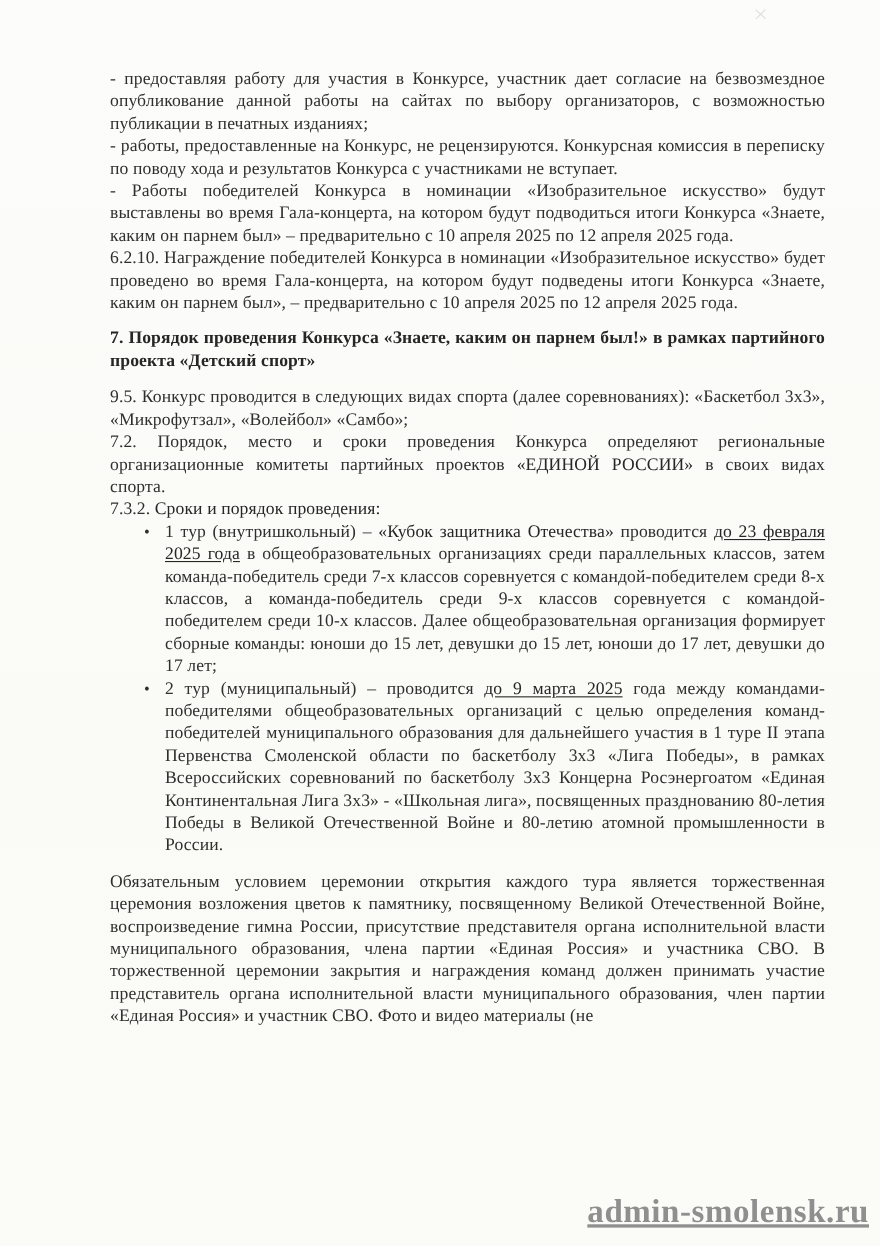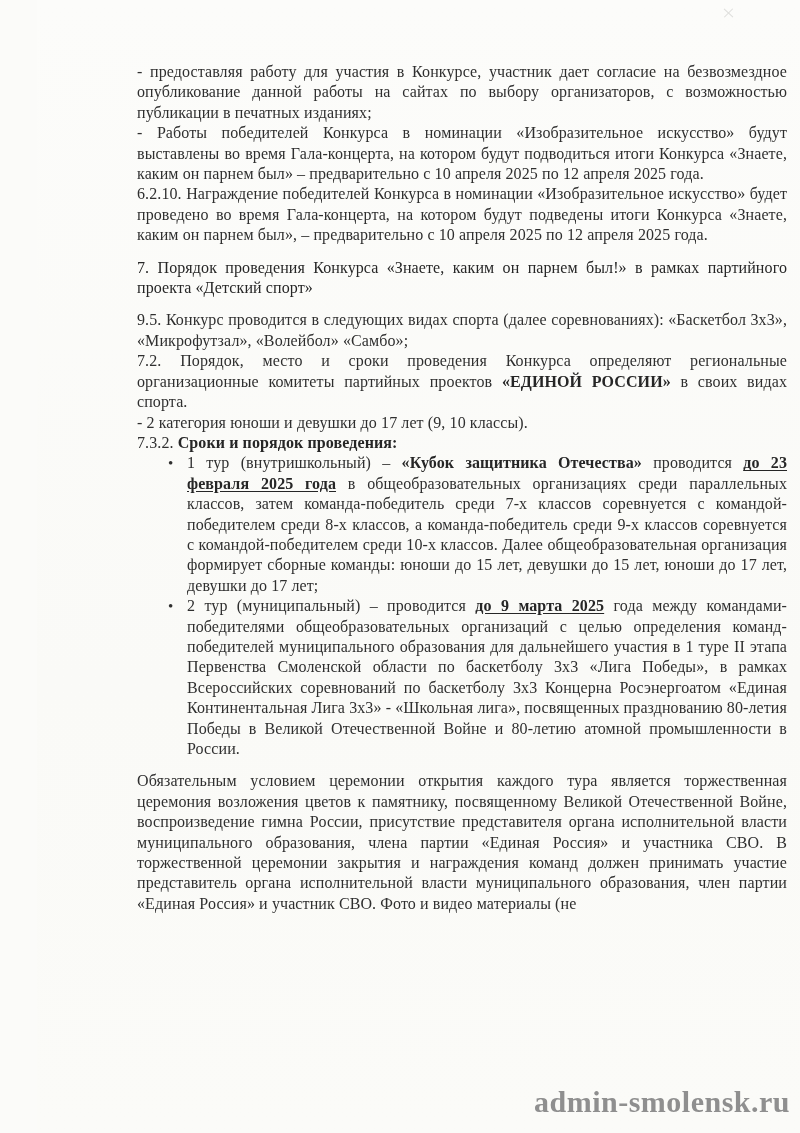--- a/index.html
+++ b/index.html
@@ -11,54 +11,54 @@
   html,body{width:800px;height:1133px;overflow:hidden;}
   body{
     background:var(--page-bg);
     font-family:"Liberation Serif","DejaVu Serif",serif;
     color:var(--text);
     position:relative;
   }
   .page{
     position:absolute;inset:0;
     background:linear-gradient(180deg,#fcfcfa 0%,#fafaf7 60%,#fbfbf8 100%);
-    margin-left:37px;
   }
   .doc{
     position:absolute;
     left:100px;top:62px;width:650px;
     font-size:16px;
     line-height:20.4px;
     text-align:justify;
     -moz-text-align-last:left;
     text-align-last:left;
     letter-spacing:0.1px;
   }
   .blk{margin:0;}
   .blk.gap{margin-top:12px;}
-  .h{font-weight:normal;color:#262626;}
-  .b{font-weight:bold;color:#262626;}
+  .h{font-weight:bold;color:#262626;}
+  .b{font-weight:normal;color:#262626;}
   .u{text-decoration:underline;text-underline-offset:2px;}
   .li{
     position:relative;
     padding-left:50px;
   }
   .li .bullet{
     position:absolute;
     left:31px;top:0;
     font-size:15px;
   }
   .watermark{
     position:absolute;
     right:10px;bottom:14px;
     font-family:"Liberation Serif","DejaVu Serif",serif;
     font-weight:bold;
     font-size:30px;
     letter-spacing:0.5px;
     color:var(--watermark);
+    text-decoration:underline;
   }
   
   .speck{
     position:absolute;
     left:685px;top:7px;
     width:12px;height:12px;
     opacity:.45;
   }
   .speck::before,.speck::after{
     content:"";
@@ -69,25 +69,25 @@
   .speck::before{transform:rotate(45deg);}
   .speck::after{transform:rotate(-48deg);}
 </style>
 </head>
 <body>
 
 <div class="page">
   <div class="speck"></div>
   <div class="doc">
       <div class="blk p"><span>- предоставляя работу для участия в Конкурсе, участник дает согласие на безвозмездное опубликование данной работы на сайтах по выбору организаторов, с возможностью публикации в печатных изданиях;</span></div>
+      <div class="blk p"><span>- работы, предоставленные на Конкурс, не рецензируются. Конкурсная комиссия в переписку по поводу хода и результатов Конкурса с участниками не вступает.</span></div>
       <div class="blk p"><span>- Работы победителей Конкурса в номинации «Изобразительное искусство» будут выставлены во время Гала-концерта, на котором будут подводиться итоги Конкурса «Знаете, каким он парнем был» – предварительно с 10 апреля 2025 по 12 апреля 2025 года.</span></div>
       <div class="blk p"><span>6.2.10. Награждение победителей Конкурса в номинации «Изобразительное искусство» будет проведено во время Гала-концерта, на котором будут подведены итоги Конкурса «Знаете, каким он парнем был», – предварительно с 10 апреля 2025 по 12 апреля 2025 года.</span></div>
       <div class="blk h gap"><span>7. Порядок проведения Конкурса «Знаете, каким он парнем был!» в рамках партийного проекта «Детский спорт»</span></div>
       <div class="blk p gap"><span>9.5. Конкурс проводится в следующих видах спорта (далее соревнованиях): «Баскетбол 3х3», «Микрофутзал», «Волейбол» «Самбо»;</span></div>
       <div class="blk p"><span>7.2. Порядок, место и сроки проведения Конкурса определяют региональные организационные комитеты партийных проектов </span><span class="b">«ЕДИНОЙ РОССИИ»</span><span> в своих видах спорта.</span></div>
-      <div class="blk p"><span>- 2 категория юноши и девушки до 17 лет (9, 10 классы).</span></div>
       <div class="blk p"><span>7.3.2. </span><span class="b">Сроки и порядок проведения:</span></div>
       <div class="blk li"><span class="bullet">•</span><span><span>1 тур (внутришкольный) – </span><span class="b">«Кубок защитника Отечества»</span><span> проводится </span><span class="b u">до 23 февраля 2025 года</span><span> в общеобразовательных организациях среди параллельных классов, затем команда-победитель среди 7-х классов соревнуется с командой-победителем среди 8-х классов, а команда-победитель среди 9-х классов соревнуется с командой-победителем среди 10-х классов. Далее общеобразовательная организация формирует сборные команды: юноши до 15 лет, девушки до 15 лет, юноши до 17 лет, девушки до 17 лет;</span></span></div>
       <div class="blk li"><span class="bullet">•</span><span><span>2 тур (муниципальный) – проводится </span><span class="b u">до 9 марта 2025</span><span> года между командами-победителями общеобразовательных организаций с целью определения команд-победителей муниципального образования для дальнейшего участия в 1 туре II этапа Первенства Смоленской области по баскетболу 3х3 «Лига Победы», в рамках Всероссийских соревнований по баскетболу 3х3 Концерна Росэнергоатом «Единая Континентальная Лига 3х3» - «Школьная лига», посвященных празднованию 80-летия Победы в Великой Отечественной Войне и 80-летию атомной промышленности в России.</span></span></div>
       <div class="blk p gap"><span>Обязательным условием церемонии открытия каждого тура является торжественная церемония возложения цветов к памятнику, посвященному Великой Отечественной Войне, воспроизведение гимна России, присутствие представителя органа исполнительной власти муниципального образования, члена партии «Единая Россия» и участника СВО. В торжественной церемонии закрытия и награждения команд должен принимать участие представитель органа исполнительной власти муниципального образования, член партии «Единая Россия» и участник СВО. Фото и видео материалы (не</span></div>
     </div>
   <div class="watermark">admin-smolensk.ru</div>
 </div>
 
 </body></html>

